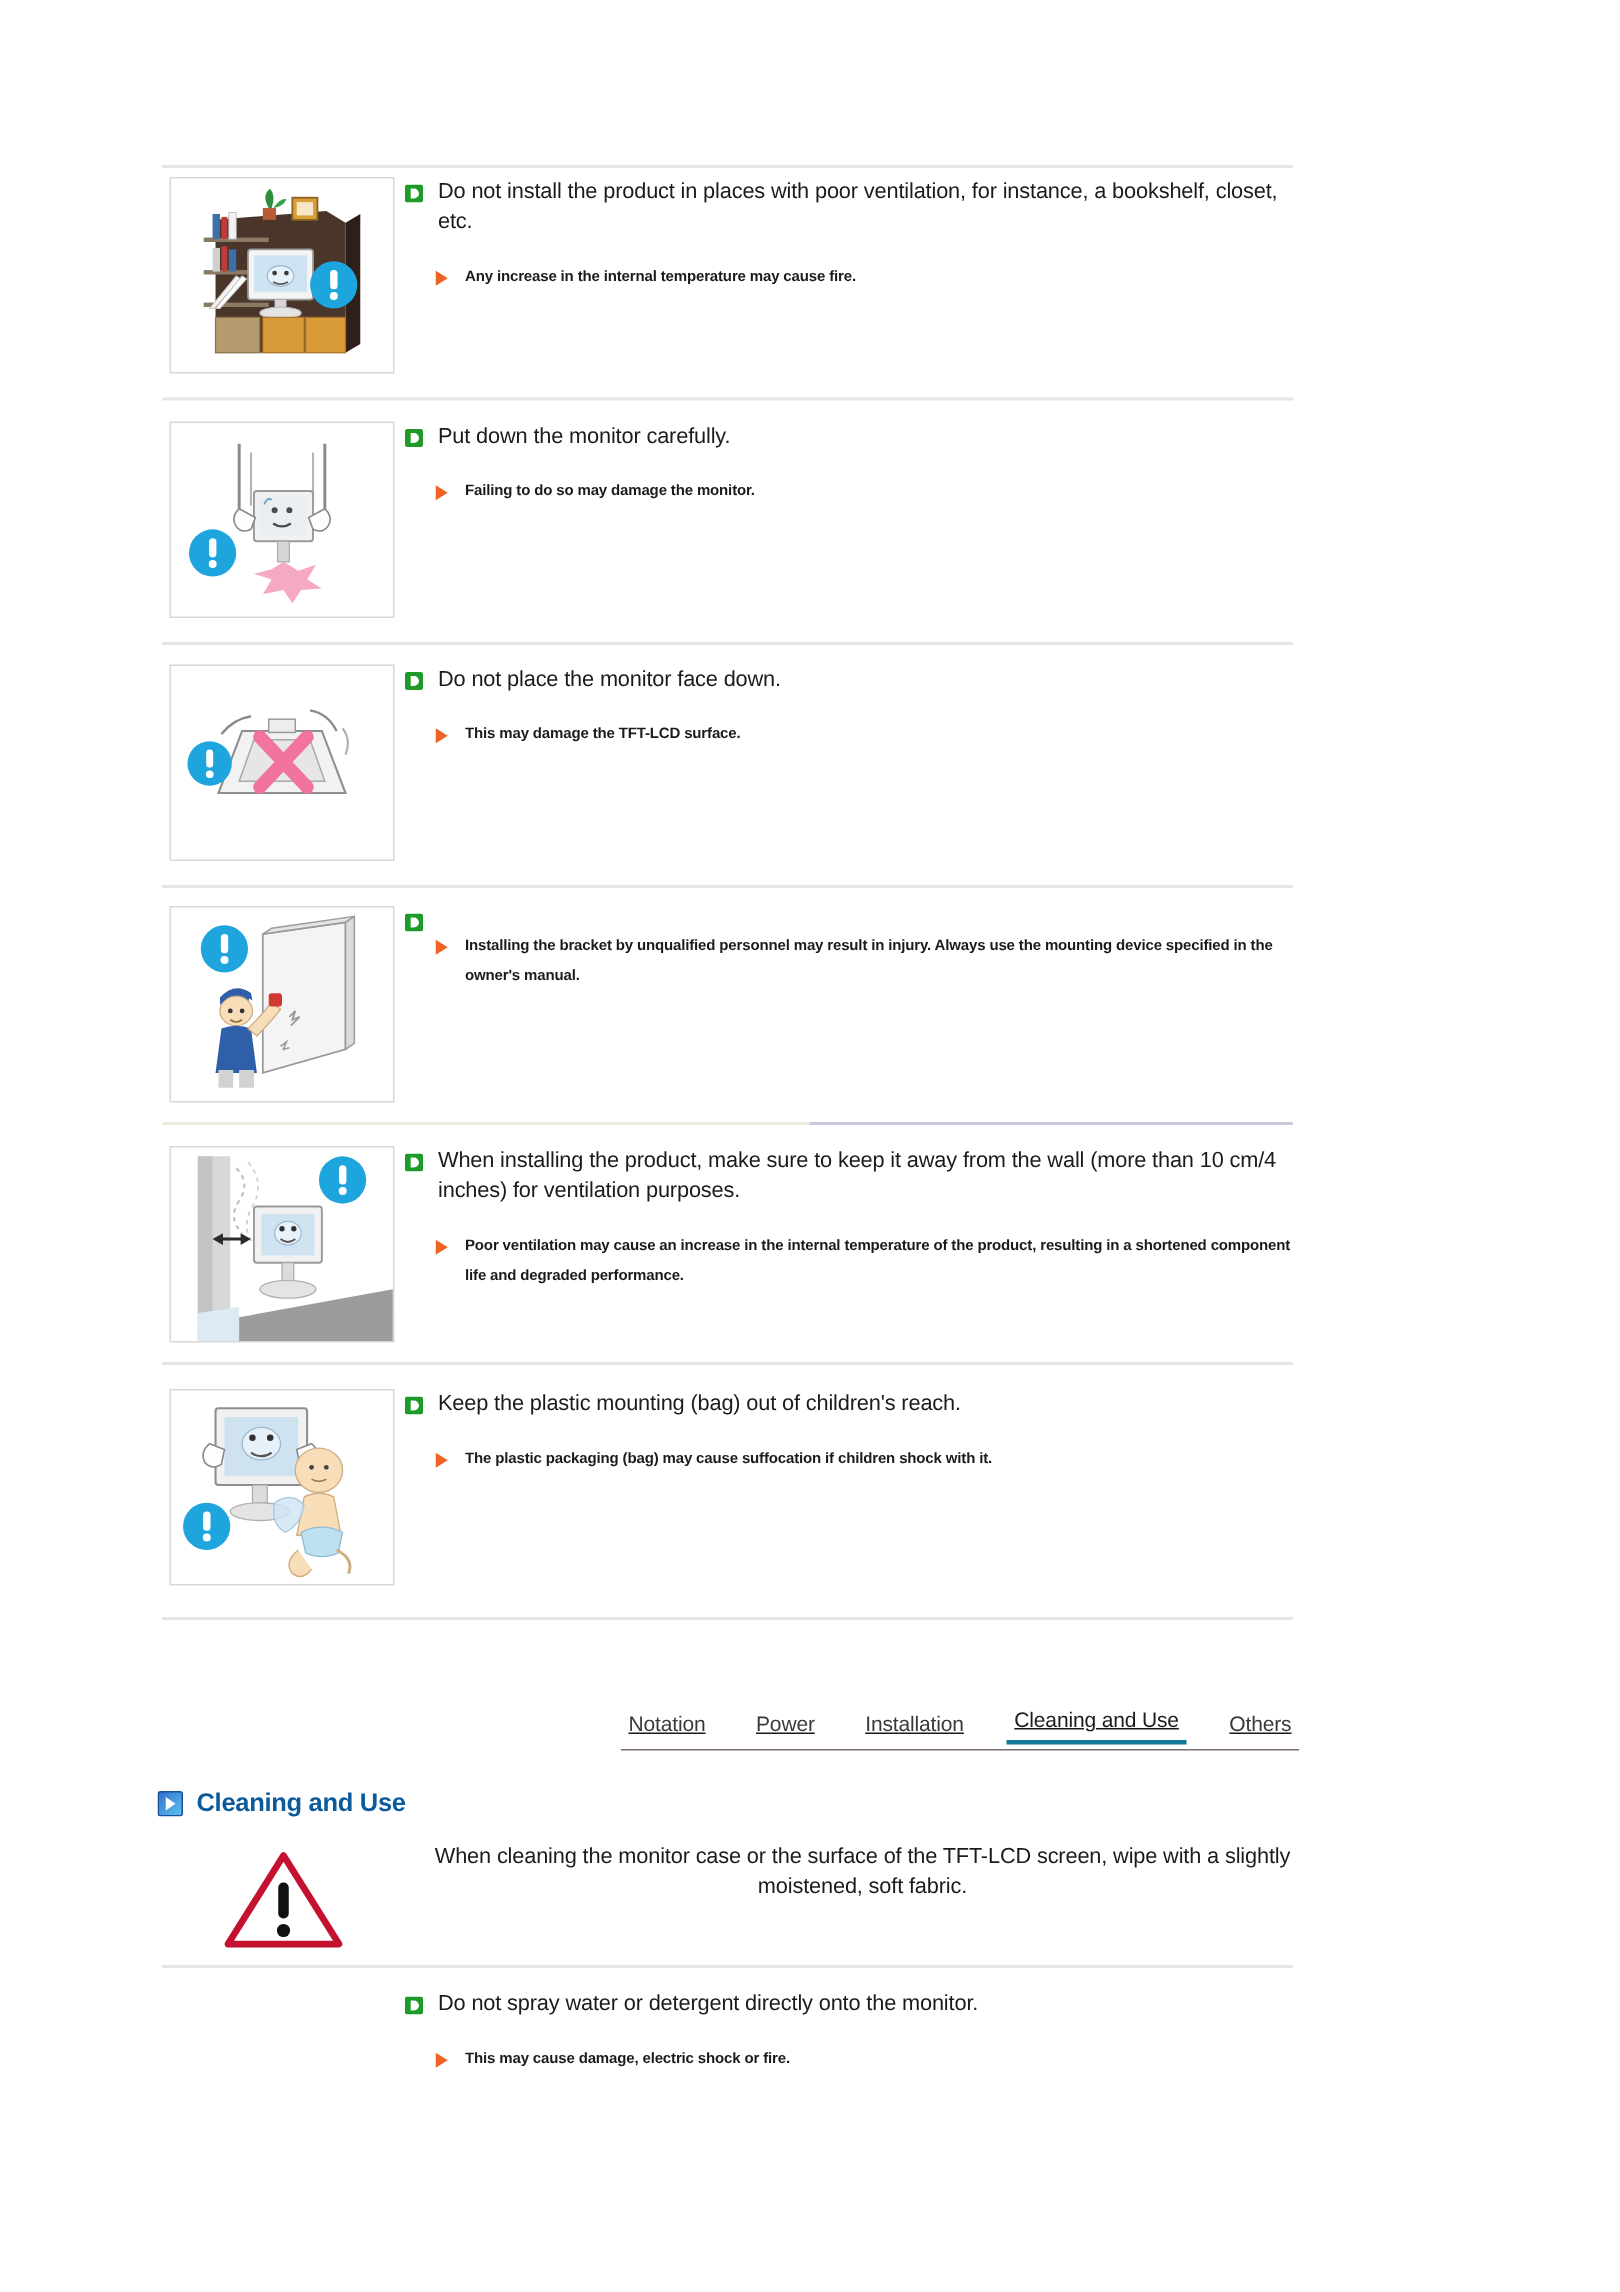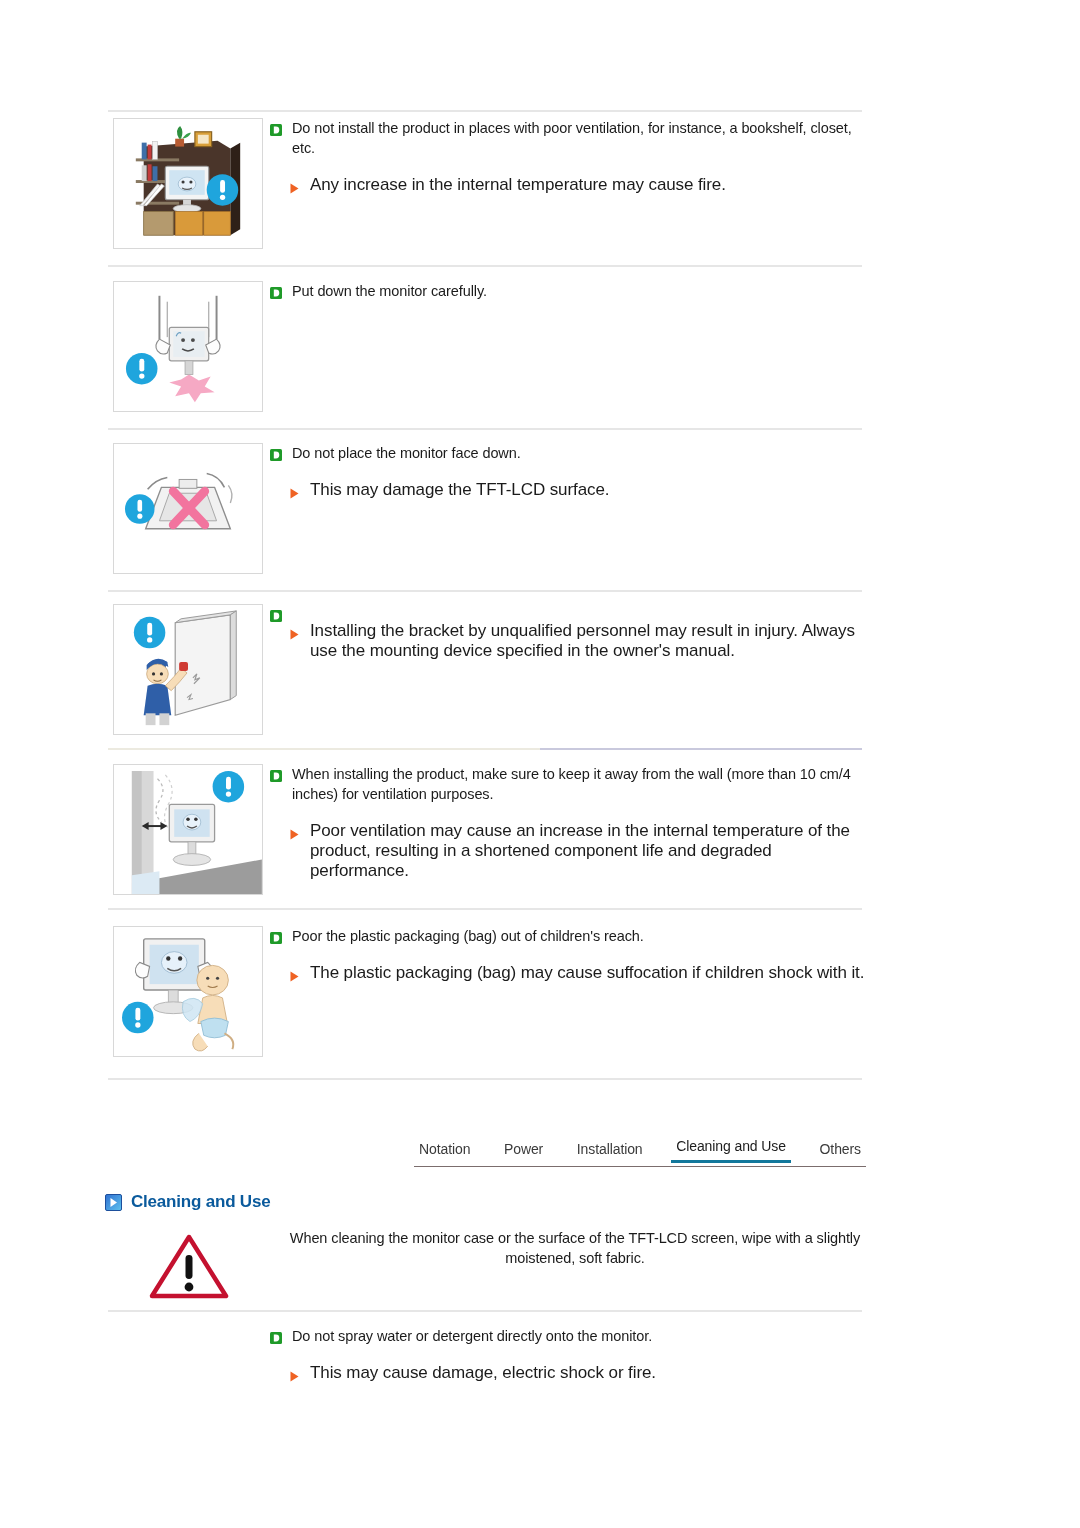--- a/index.html
+++ b/index.html
@@ -82,40 +82,42 @@
     top: 3px;
     width: 12px;
     height: 12px;
   }
 
   .bullet-sub {
     position: relative;
     padding-left: 22px;
     margin-left: 18px;
     margin-top: 17px;
-    font-size: 17px;
+    font-size: 10px;
     line-height: 20px;
     color: #1b1b1b;
     letter-spacing: -0.1px;
+    font-weight: bold;
   }
   .bullet-sub .oicon {
     position: absolute;
     left: 2px;
     top: 4px;
     width: 9px;
     height: 11px;
   }
 
   
   .tabbar {
     position: absolute;
     left: 414px;
     top: 1133px;
     width: 452px;
     height: 36px;
+    text-decoration: underline;
   }
   .tabs {
     display: flex;
     align-items: flex-end;
     justify-content: space-between;
     height: 30px;
   }
   .tab {
     font-size: 14px;
     color: #3a3a3a;
@@ -292,20 +294,28 @@
     <div class="textcol">
       <div class="bullet-main">
         <span class="gicon">
           <svg viewBox="0 0 12 12" xmlns="http://www.w3.org/2000/svg">
             <rect x="0" y="0" width="12" height="12" rx="1.5" fill="#1f9a29"></rect>
             <path d="M3.8 2.6 h2.1 a3.4 3.4 0 0 1 0 6.8 h-2.1 z" fill="#ffffff"></path>
           </svg>
         </span>
         <span>Put down the monitor carefully.</span>
       </div>
+      <div class="bullet-sub">
+        <span class="oicon">
+          <svg viewBox="0 0 9 11" xmlns="http://www.w3.org/2000/svg">
+            <polygon points="0.5,0.5 8.5,5.5 0.5,10.5" fill="#ef6223"></polygon>
+          </svg>
+        </span>
+        <span>Failing to do so may damage the monitor.</span>
+      </div>
     </div>
   </div>
 
   <div class="row" style="top:443px">
     <div class="thumb">
       <svg viewBox="0 0 150 131" xmlns="http://www.w3.org/2000/svg">
         <rect x="0" y="0" width="150" height="131" fill="#ffffff"></rect>
 
         <path d="M34 46 q8 -10 20 -12" stroke="#8a8a8a" stroke-width="1.6" fill="none"></path>
         <path d="M112 44 q-6 -12 -18 -14" stroke="#8a8a8a" stroke-width="1.6" fill="none"></path>
@@ -489,21 +499,21 @@
       </svg>
     </div>
     <div class="textcol">
       <div class="bullet-main">
         <span class="gicon">
           <svg viewBox="0 0 12 12" xmlns="http://www.w3.org/2000/svg">
             <rect x="0" y="0" width="12" height="12" rx="1.5" fill="#1f9a29"></rect>
             <path d="M3.8 2.6 h2.1 a3.4 3.4 0 0 1 0 6.8 h-2.1 z" fill="#ffffff"></path>
           </svg>
         </span>
-        <span>Poor the plastic packaging (bag) out of children's reach.</span>
+        <span>Keep the plastic mounting (bag) out of children's reach.</span>
       </div>
       <div class="bullet-sub">
         <span class="oicon">
           <svg viewBox="0 0 9 11" xmlns="http://www.w3.org/2000/svg">
             <polygon points="0.5,0.5 8.5,5.5 0.5,10.5" fill="#ef6223"></polygon>
           </svg>
         </span>
         <span>The plastic packaging (bag) may cause suffocation if children shock with it.</span>
       </div>
     </div>

